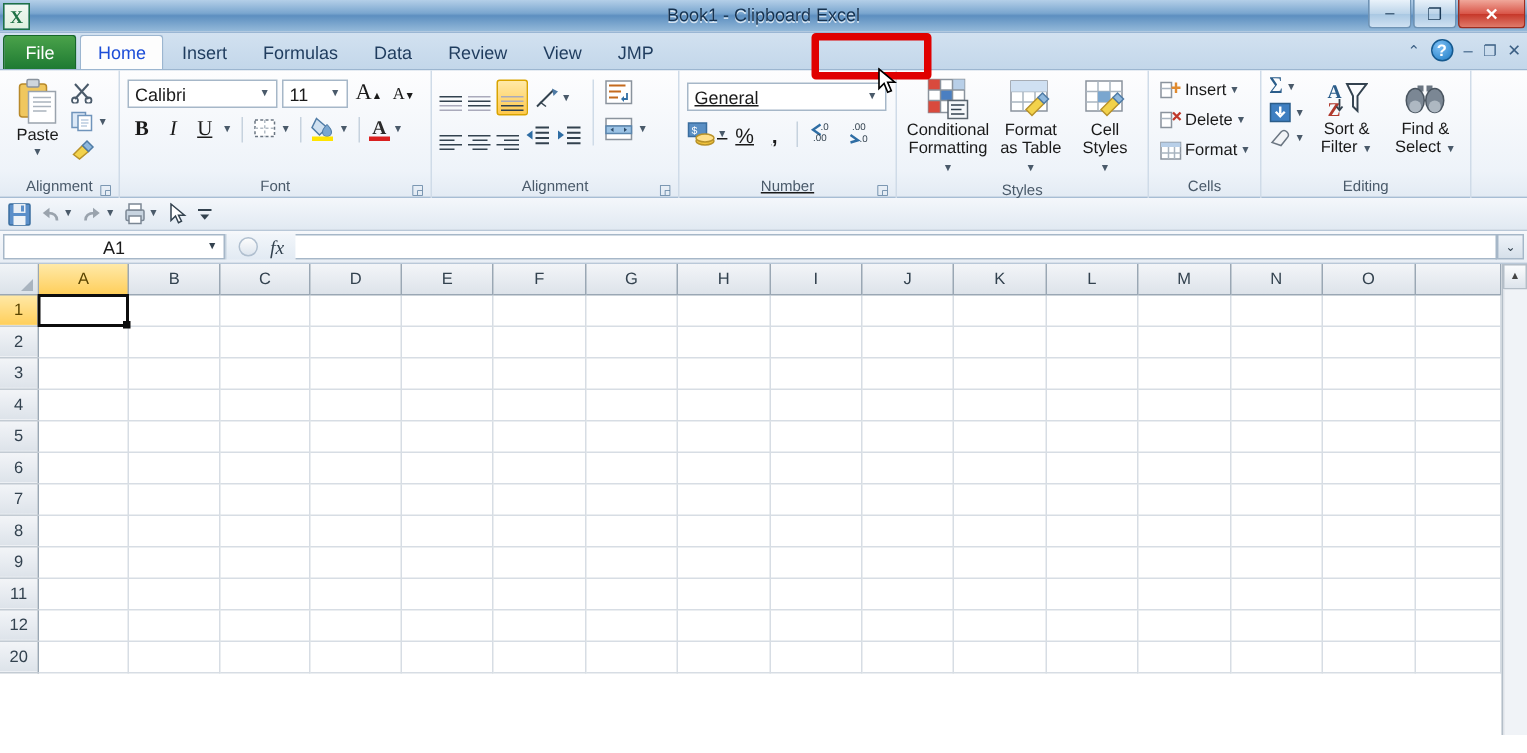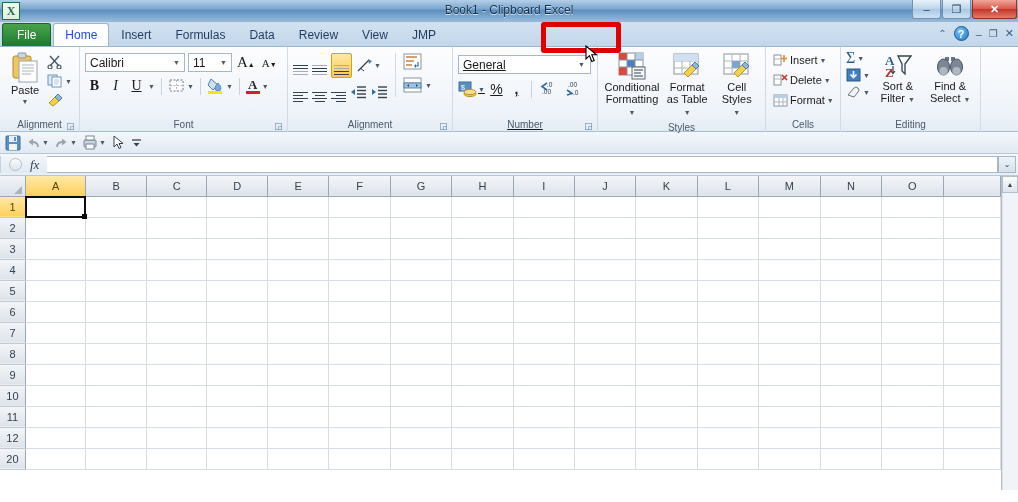--- a/index.html
+++ b/index.html
@@ -724,20 +724,24 @@
   </div>
   <div class="qat-btn">
     <svg width="13" height="13" viewBox="0 0 13 13">
       <line x1="2" y1="4" x2="11" y2="4" stroke="#33424f" stroke-width="1.3"></line>
       <path d="M3.5 7 L9.5 7 L6.5 10.5 Z" fill="#33424f"></path>
     </svg>
   </div>
 </div>
 
 <div class="fbar">
+  <div class="namebox">
+    <span>A1</span>
+    <span class="nb-caret">▼</span>
+  </div>
   <div class="fx-sep">
     <span class="fx-circle"></span>
     <span class="fx">fx</span>
   </div>
   <div class="finput"></div>
   <div class="fexpand">⌄</div>
 </div>
 
 <div class="sheet">
   <div class="grid-wrap">
@@ -933,39 +937,20 @@
             <td class="cell"></td>
             <td class="cell"></td>
             <td class="cell"></td>
             <td class="cell"></td>
             <td class="cell"></td>
             <td class="cell"></td>
             <td class="cell"></td>
             <td class="cell"></td>
           </tr>
           <tr>
-            <td class="rowh">10</td>
-            <td class="cell"></td>
-            <td class="cell"></td>
-            <td class="cell"></td>
-            <td class="cell"></td>
-            <td class="cell"></td>
-            <td class="cell"></td>
-            <td class="cell"></td>
-            <td class="cell"></td>
-            <td class="cell"></td>
-            <td class="cell"></td>
-            <td class="cell"></td>
-            <td class="cell"></td>
-            <td class="cell"></td>
-            <td class="cell"></td>
-            <td class="cell"></td>
-            <td class="cell"></td>
-          </tr>
-          <tr>
             <td class="rowh">11</td>
             <td class="cell"></td>
             <td class="cell"></td>
             <td class="cell"></td>
             <td class="cell"></td>
             <td class="cell"></td>
             <td class="cell"></td>
             <td class="cell"></td>
             <td class="cell"></td>
             <td class="cell"></td>

